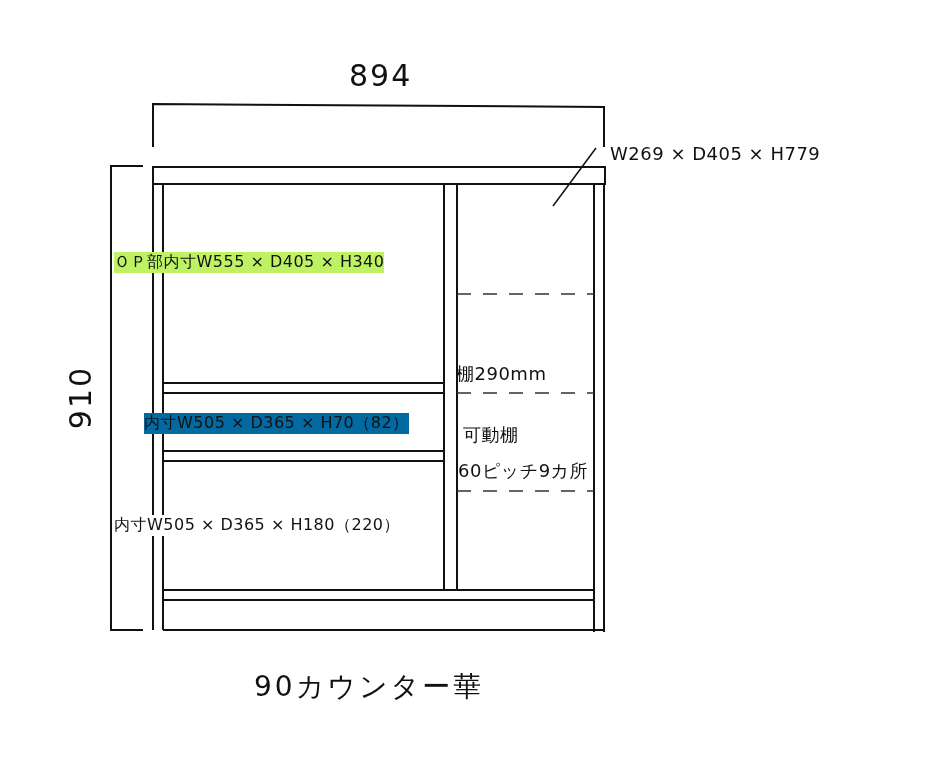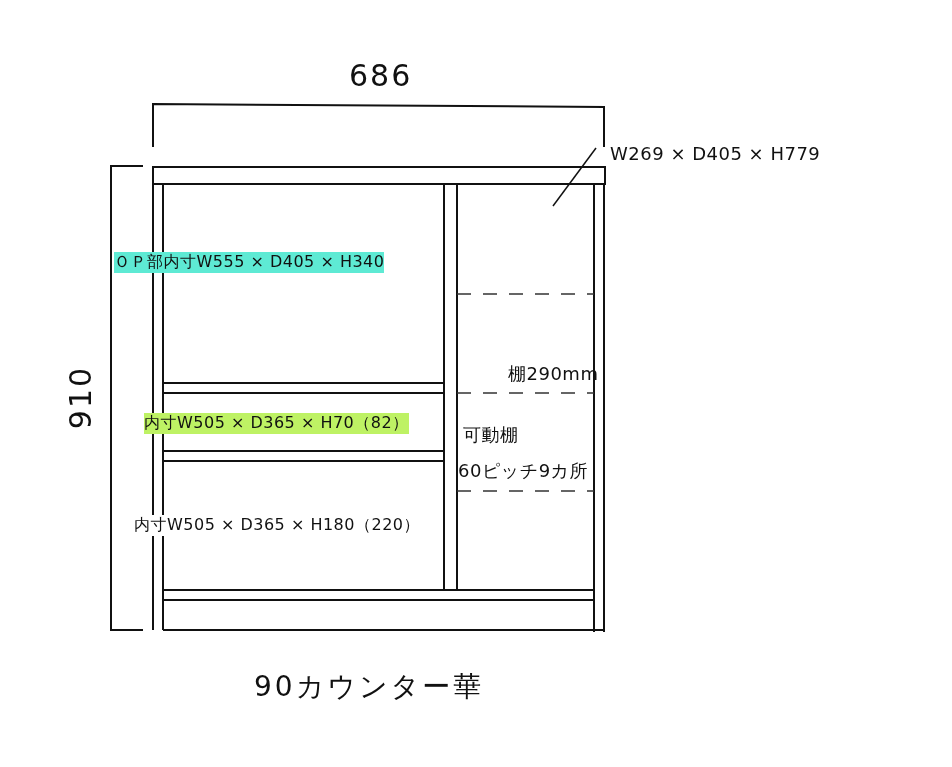--- a/index.html
+++ b/index.html
@@ -46,31 +46,31 @@
     <line x1="553" y1="206" x2="596" y2="148" stroke-width="1.5"></line>
   </g>
 
   <g stroke="#333" stroke-width="1.5" stroke-dasharray="14,12" fill="none">
     <line x1="457" y1="294" x2="594" y2="294"></line>
     <line x1="457" y1="393" x2="594" y2="393"></line>
     <line x1="457" y1="491" x2="594" y2="491"></line>
   </g>
 </svg>
 
-<div class="lbl big" style="left:349px; top:58px;">686</div>
+<div class="lbl big" style="left:349px; top:58px;">894</div>
 
 <div class="lbl big rot" style="left:48px; top:380px; width:64px; text-align:center;">910</div>
 
 <div class="lbl mid" style="left:610px; top:143px;">W269 × D405 × H779</div>
 
-<div class="lbl sm" style="left:114px; top:252px; background:#5eead4;">ＯＰ部内寸W555 × D405 × H340</div>
+<div class="lbl sm" style="left:114px; top:252px; background:#bef264;">ＯＰ部内寸W555 × D405 × H340</div>
 
-<div class="lbl sm" style="left:144px; top:413px; background:#bef264;">内寸W505 × D365 × H70（82）</div>
+<div class="lbl sm" style="left:144px; top:413px; background:#0369a1;">内寸W505 × D365 × H70（82）</div>
 
-<div class="lbl sm" style="left:114px; top:515px; background:#fff;margin-left:20px;">内寸W505 × D365 × H180（220）</div>
+<div class="lbl sm" style="left:114px; top:515px; background:#fff;">内寸W505 × D365 × H180（220）</div>
 
-<div class="lbl mid" style="left:508px; top:362px;">棚290mm</div>
+<div class="lbl mid" style="left:456px; top:362px;">棚290mm</div>
 
 <div class="lbl mid" style="left:463px; top:423px;">可動棚</div>
 
 <div class="lbl mid" style="left:458px; top:459px;">60ピッチ9カ所</div>
 
 <div class="lbl" style="left:254px; top:668px; font-size:28px; letter-spacing:3px;">90カウンター華</div>
 
 </body></html>

